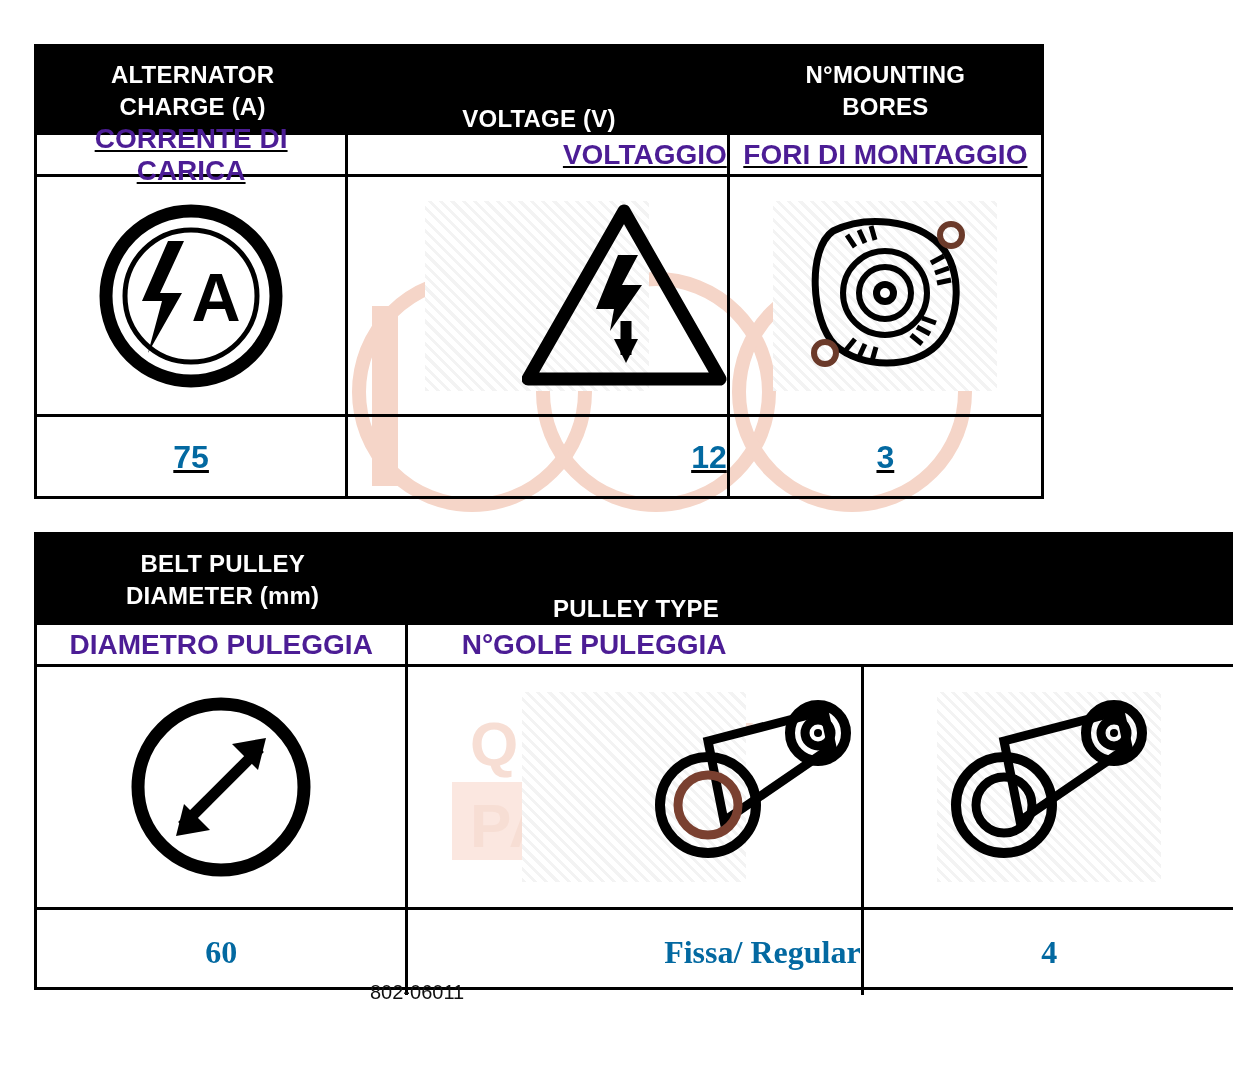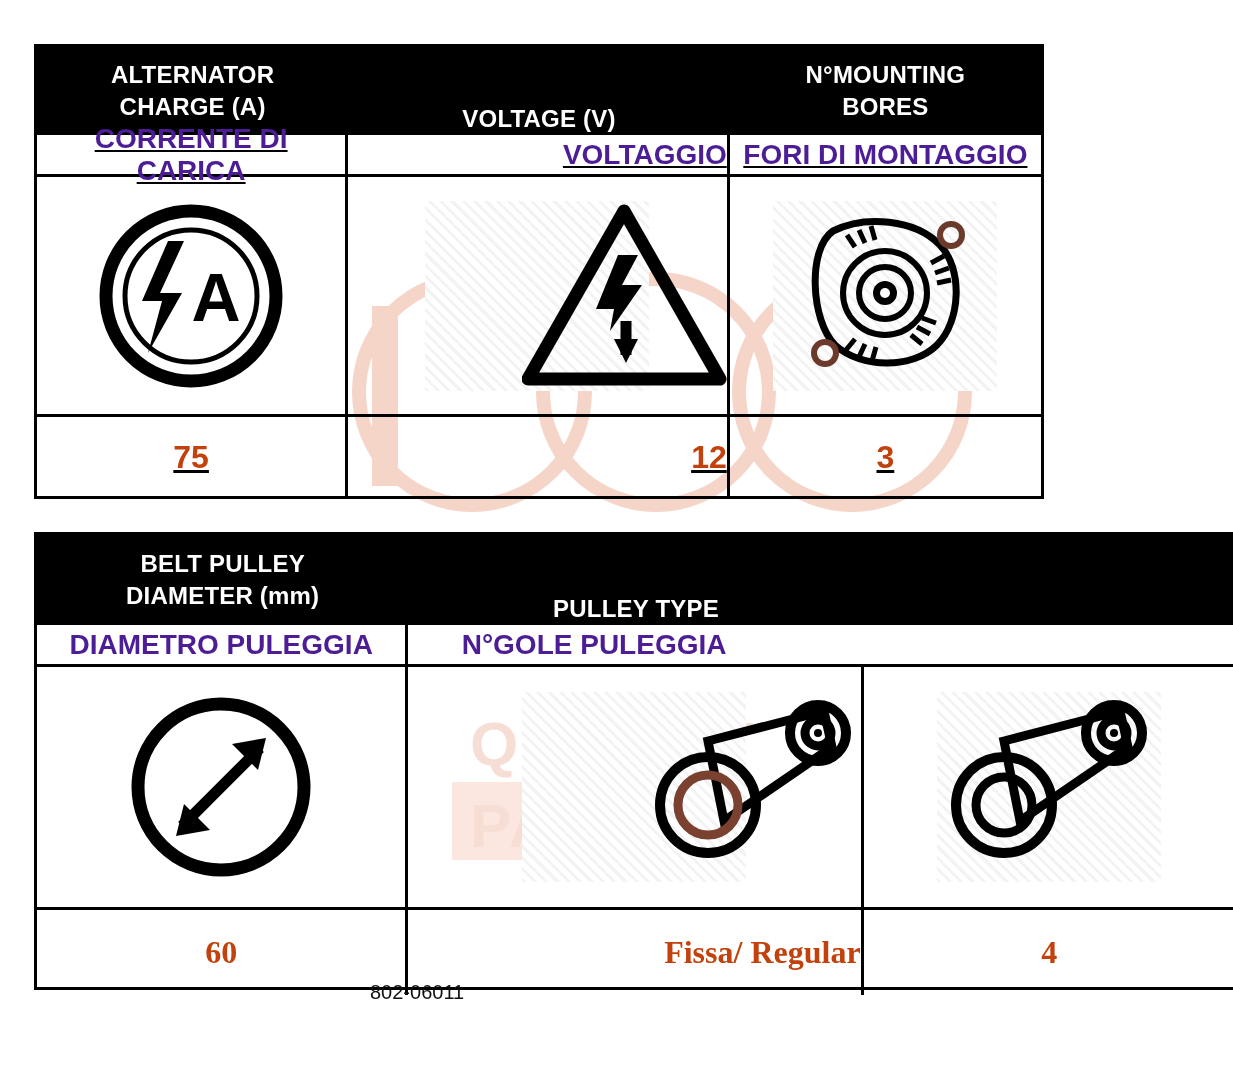--- a/index.html
+++ b/index.html
@@ -147,21 +147,21 @@
     position: relative;
   }
   .row-icon .cell:last-child { border-right: none; }
 
   .row-value { height: 80px; }
   .row-value .cell {
     border-right: 3px solid #000;
     height: 100%;
     font-weight: bold;
     font-size: 32px;
-    color: #c2410c;
+    color: #0369a1;
   }
   .row-value .cell:last-child { border-right: none; }
 
   .row-value.value-serif .cell { font-family: "Liberation Serif", serif; }
 
   #table-bottom .row-icon { height: 243px; }
   #table-bottom .row-value { height: 85px; }
   #table-bottom .row-head { height: 90px; }
 
   

